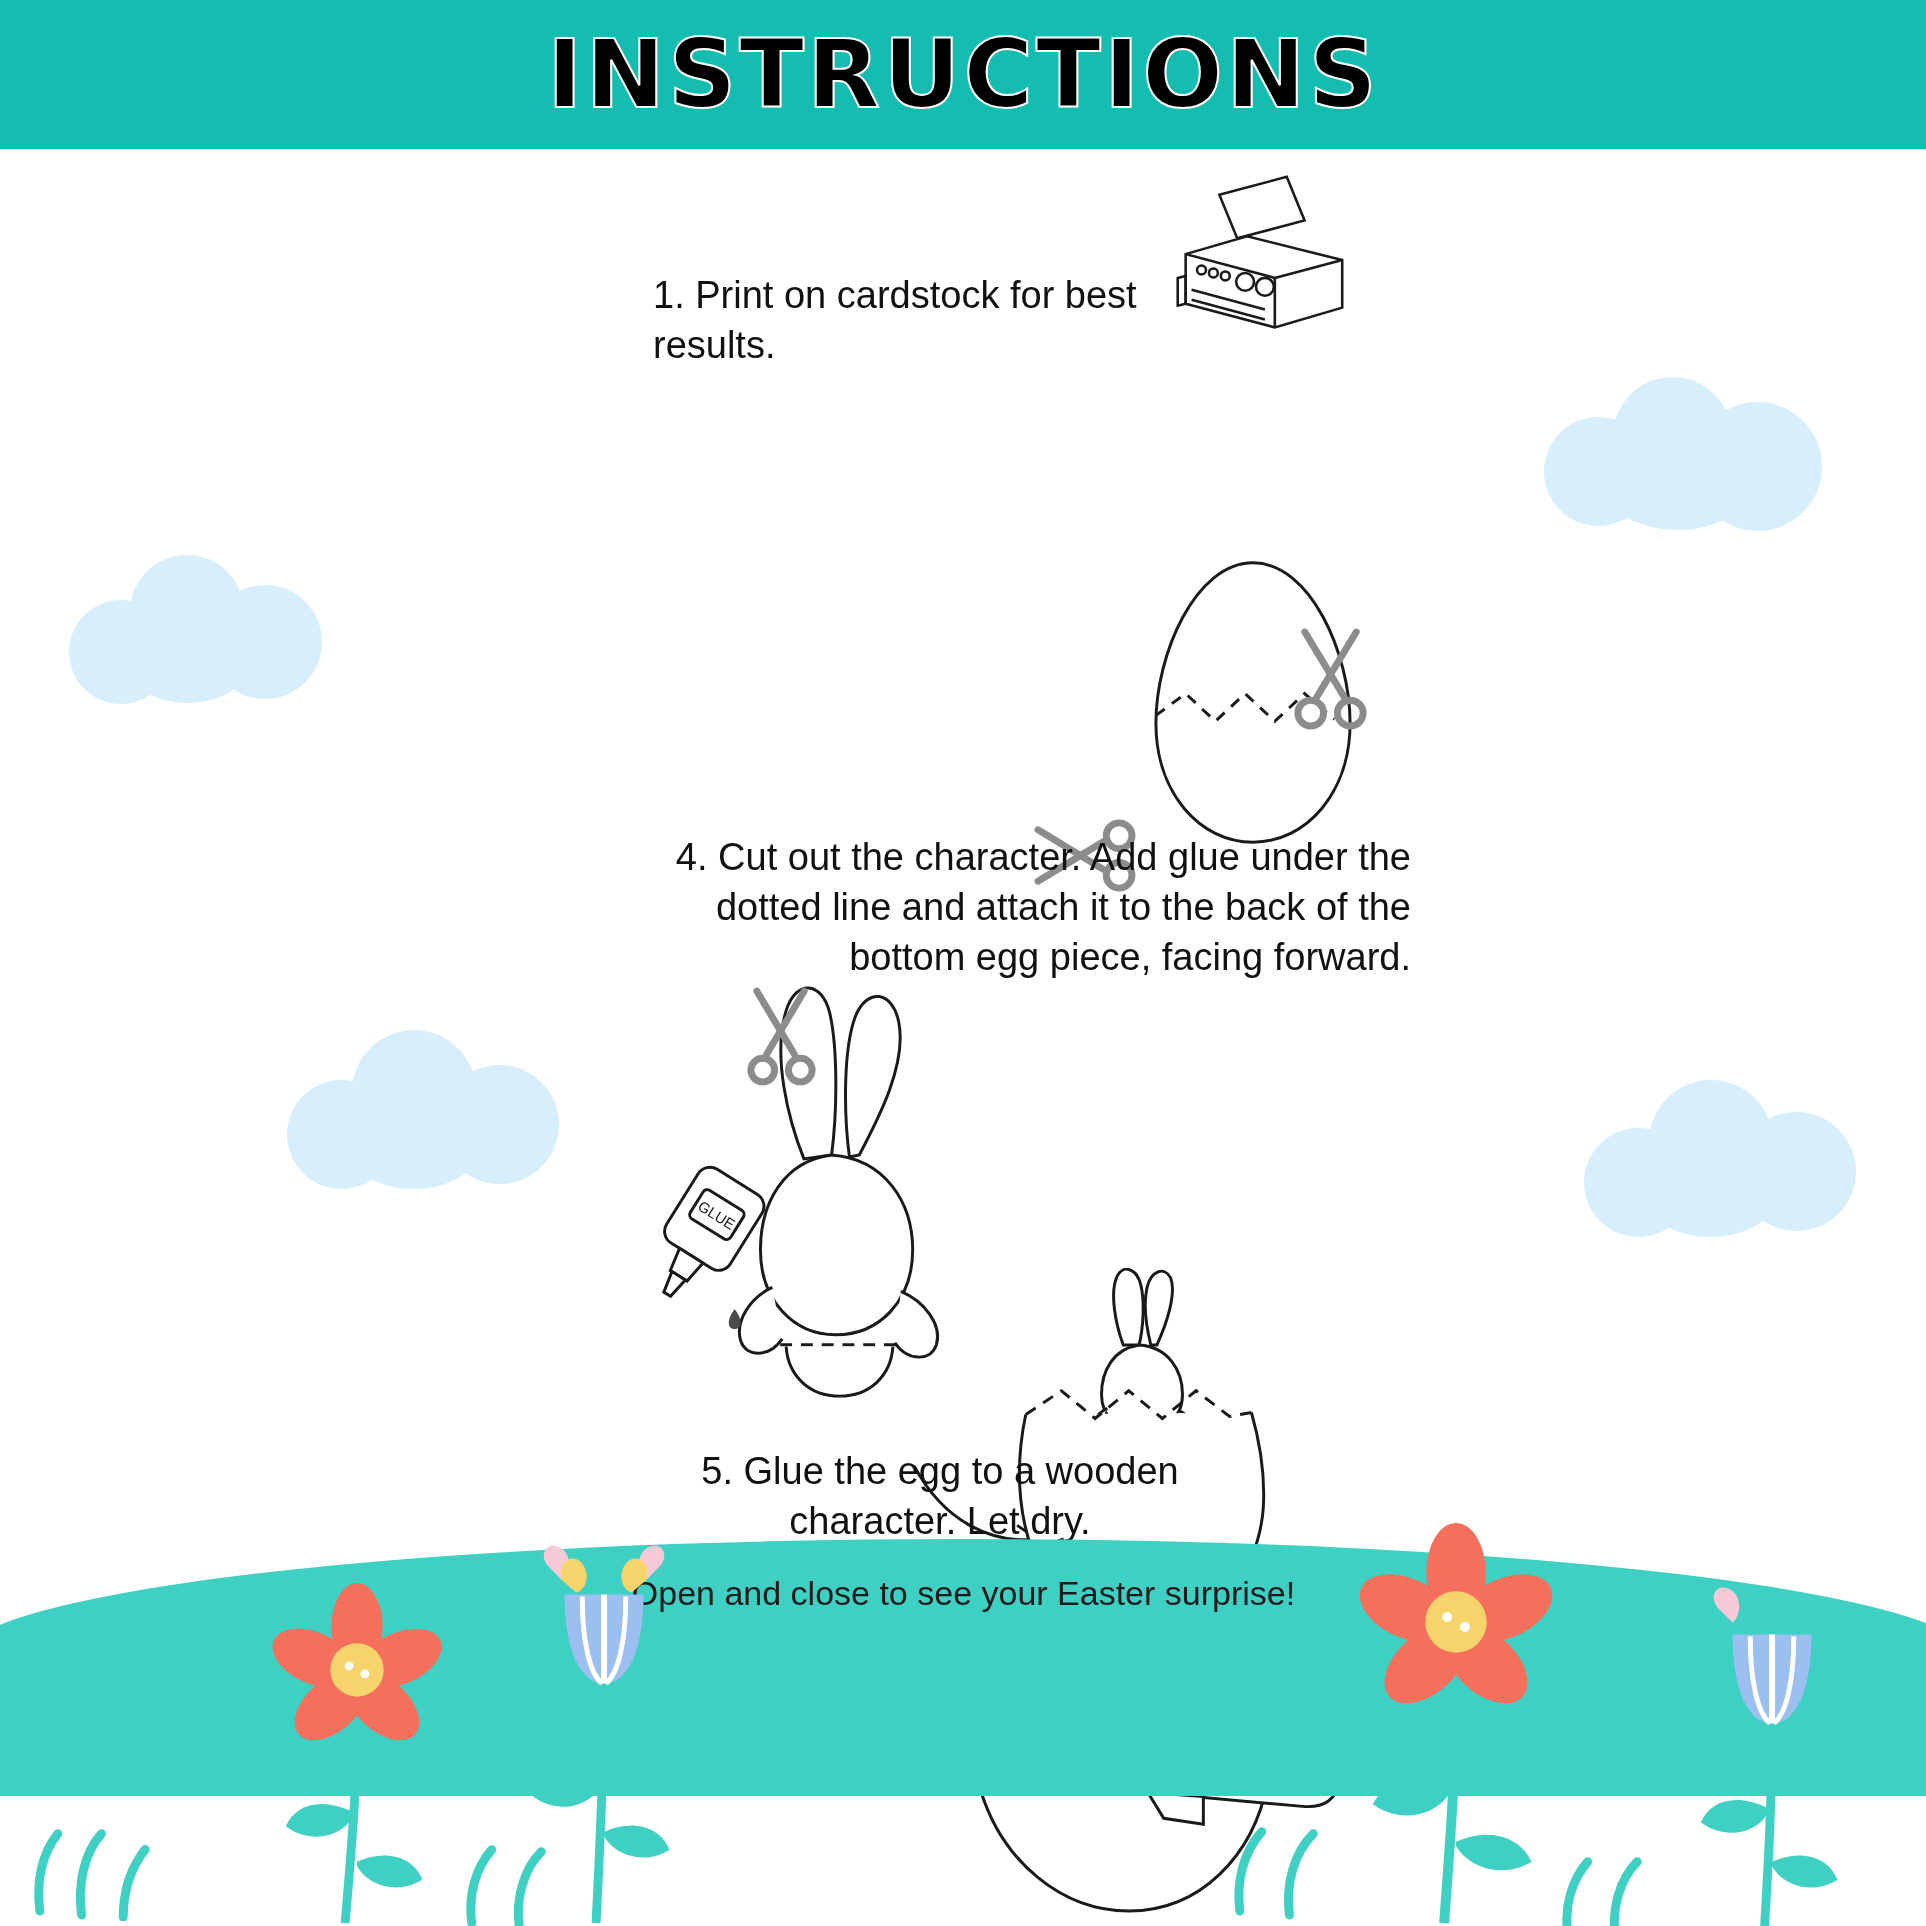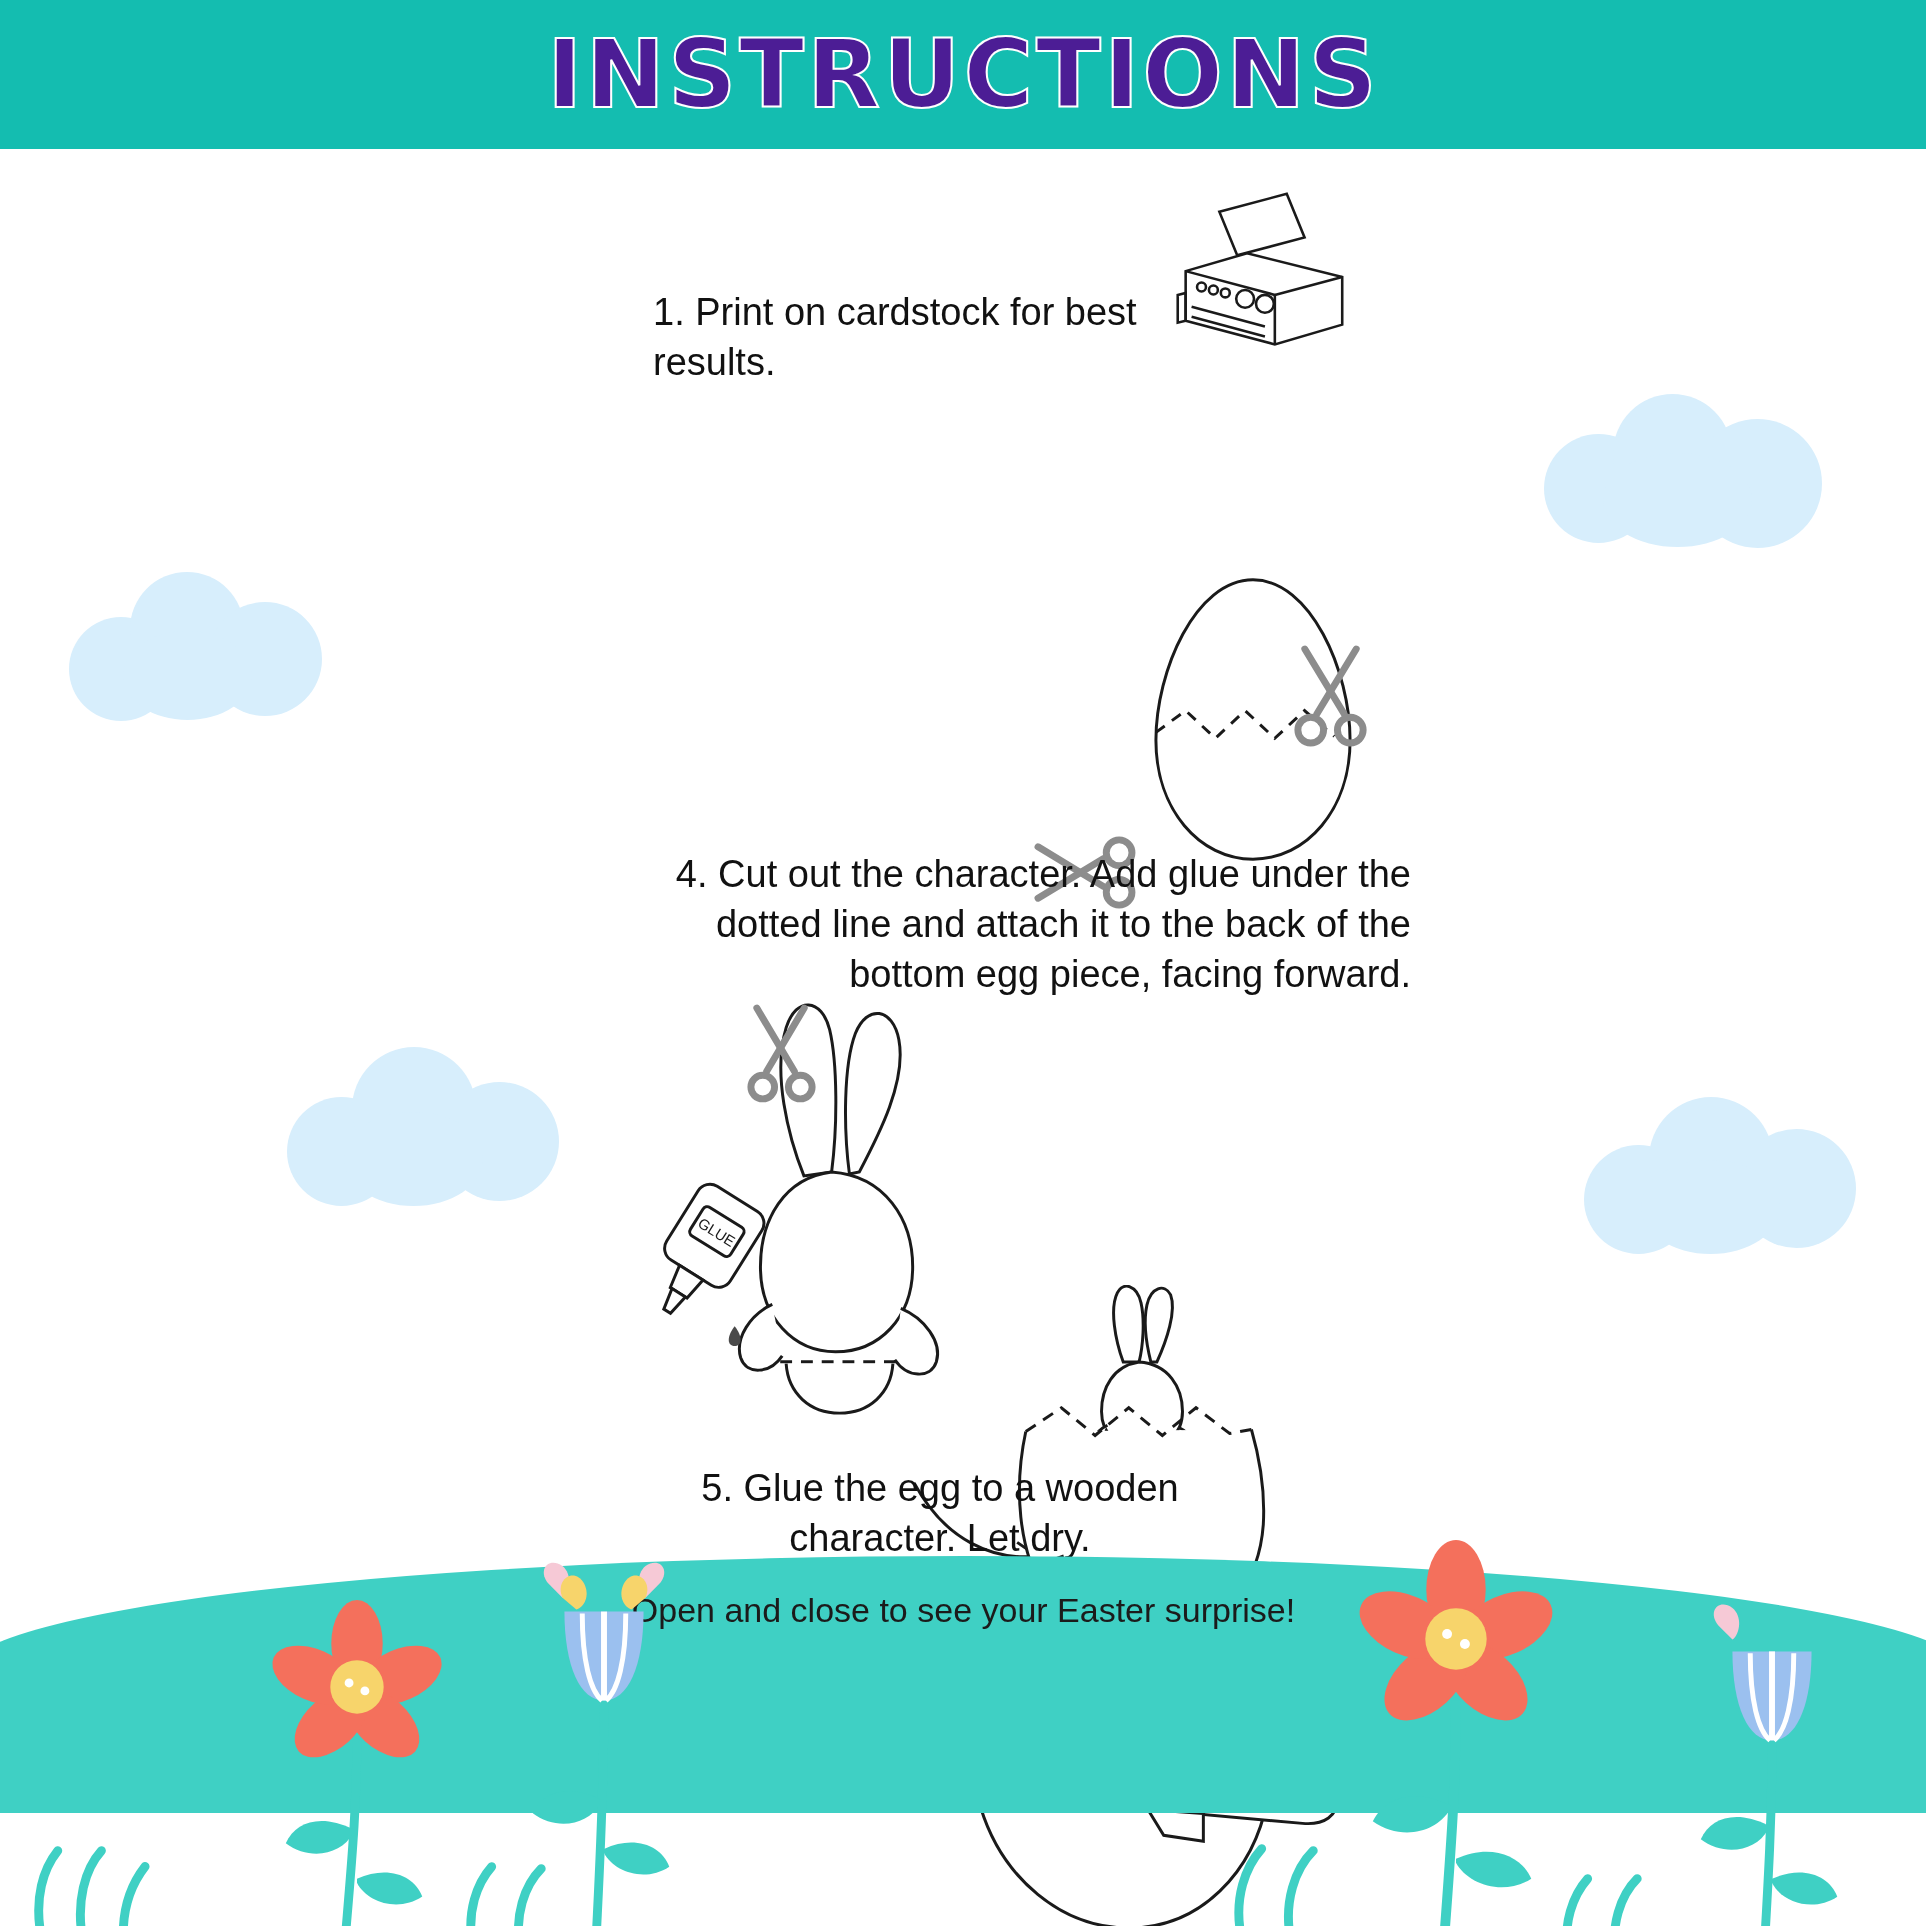--- a/index.html
+++ b/index.html
@@ -21,34 +21,34 @@
     left: 0;
     top: 0;
     width: 1927px;
     height: 149px;
     background: #14bdb0;
     display: flex;
     align-items: center;
     justify-content: center;
   }
   .header-title {
-    color: #4c1d95;
+    color: #000000;
     font-family: "DejaVu Sans", sans-serif;
     font-weight: bold;
     font-size: 95px;
     letter-spacing: 3px;
     line-height: 1;
     -webkit-text-stroke: 2px #ffffff;
   }
 
   
   .canvas {
     position: absolute;
     left: 0;
-    top: 166px;
+    top: 149px;
     width: 1927px;
     height: 1588px;
   }
 
   
   .ground {
     position: absolute;
     left: -40px;
     bottom: -59px;
     width: 2010px;

